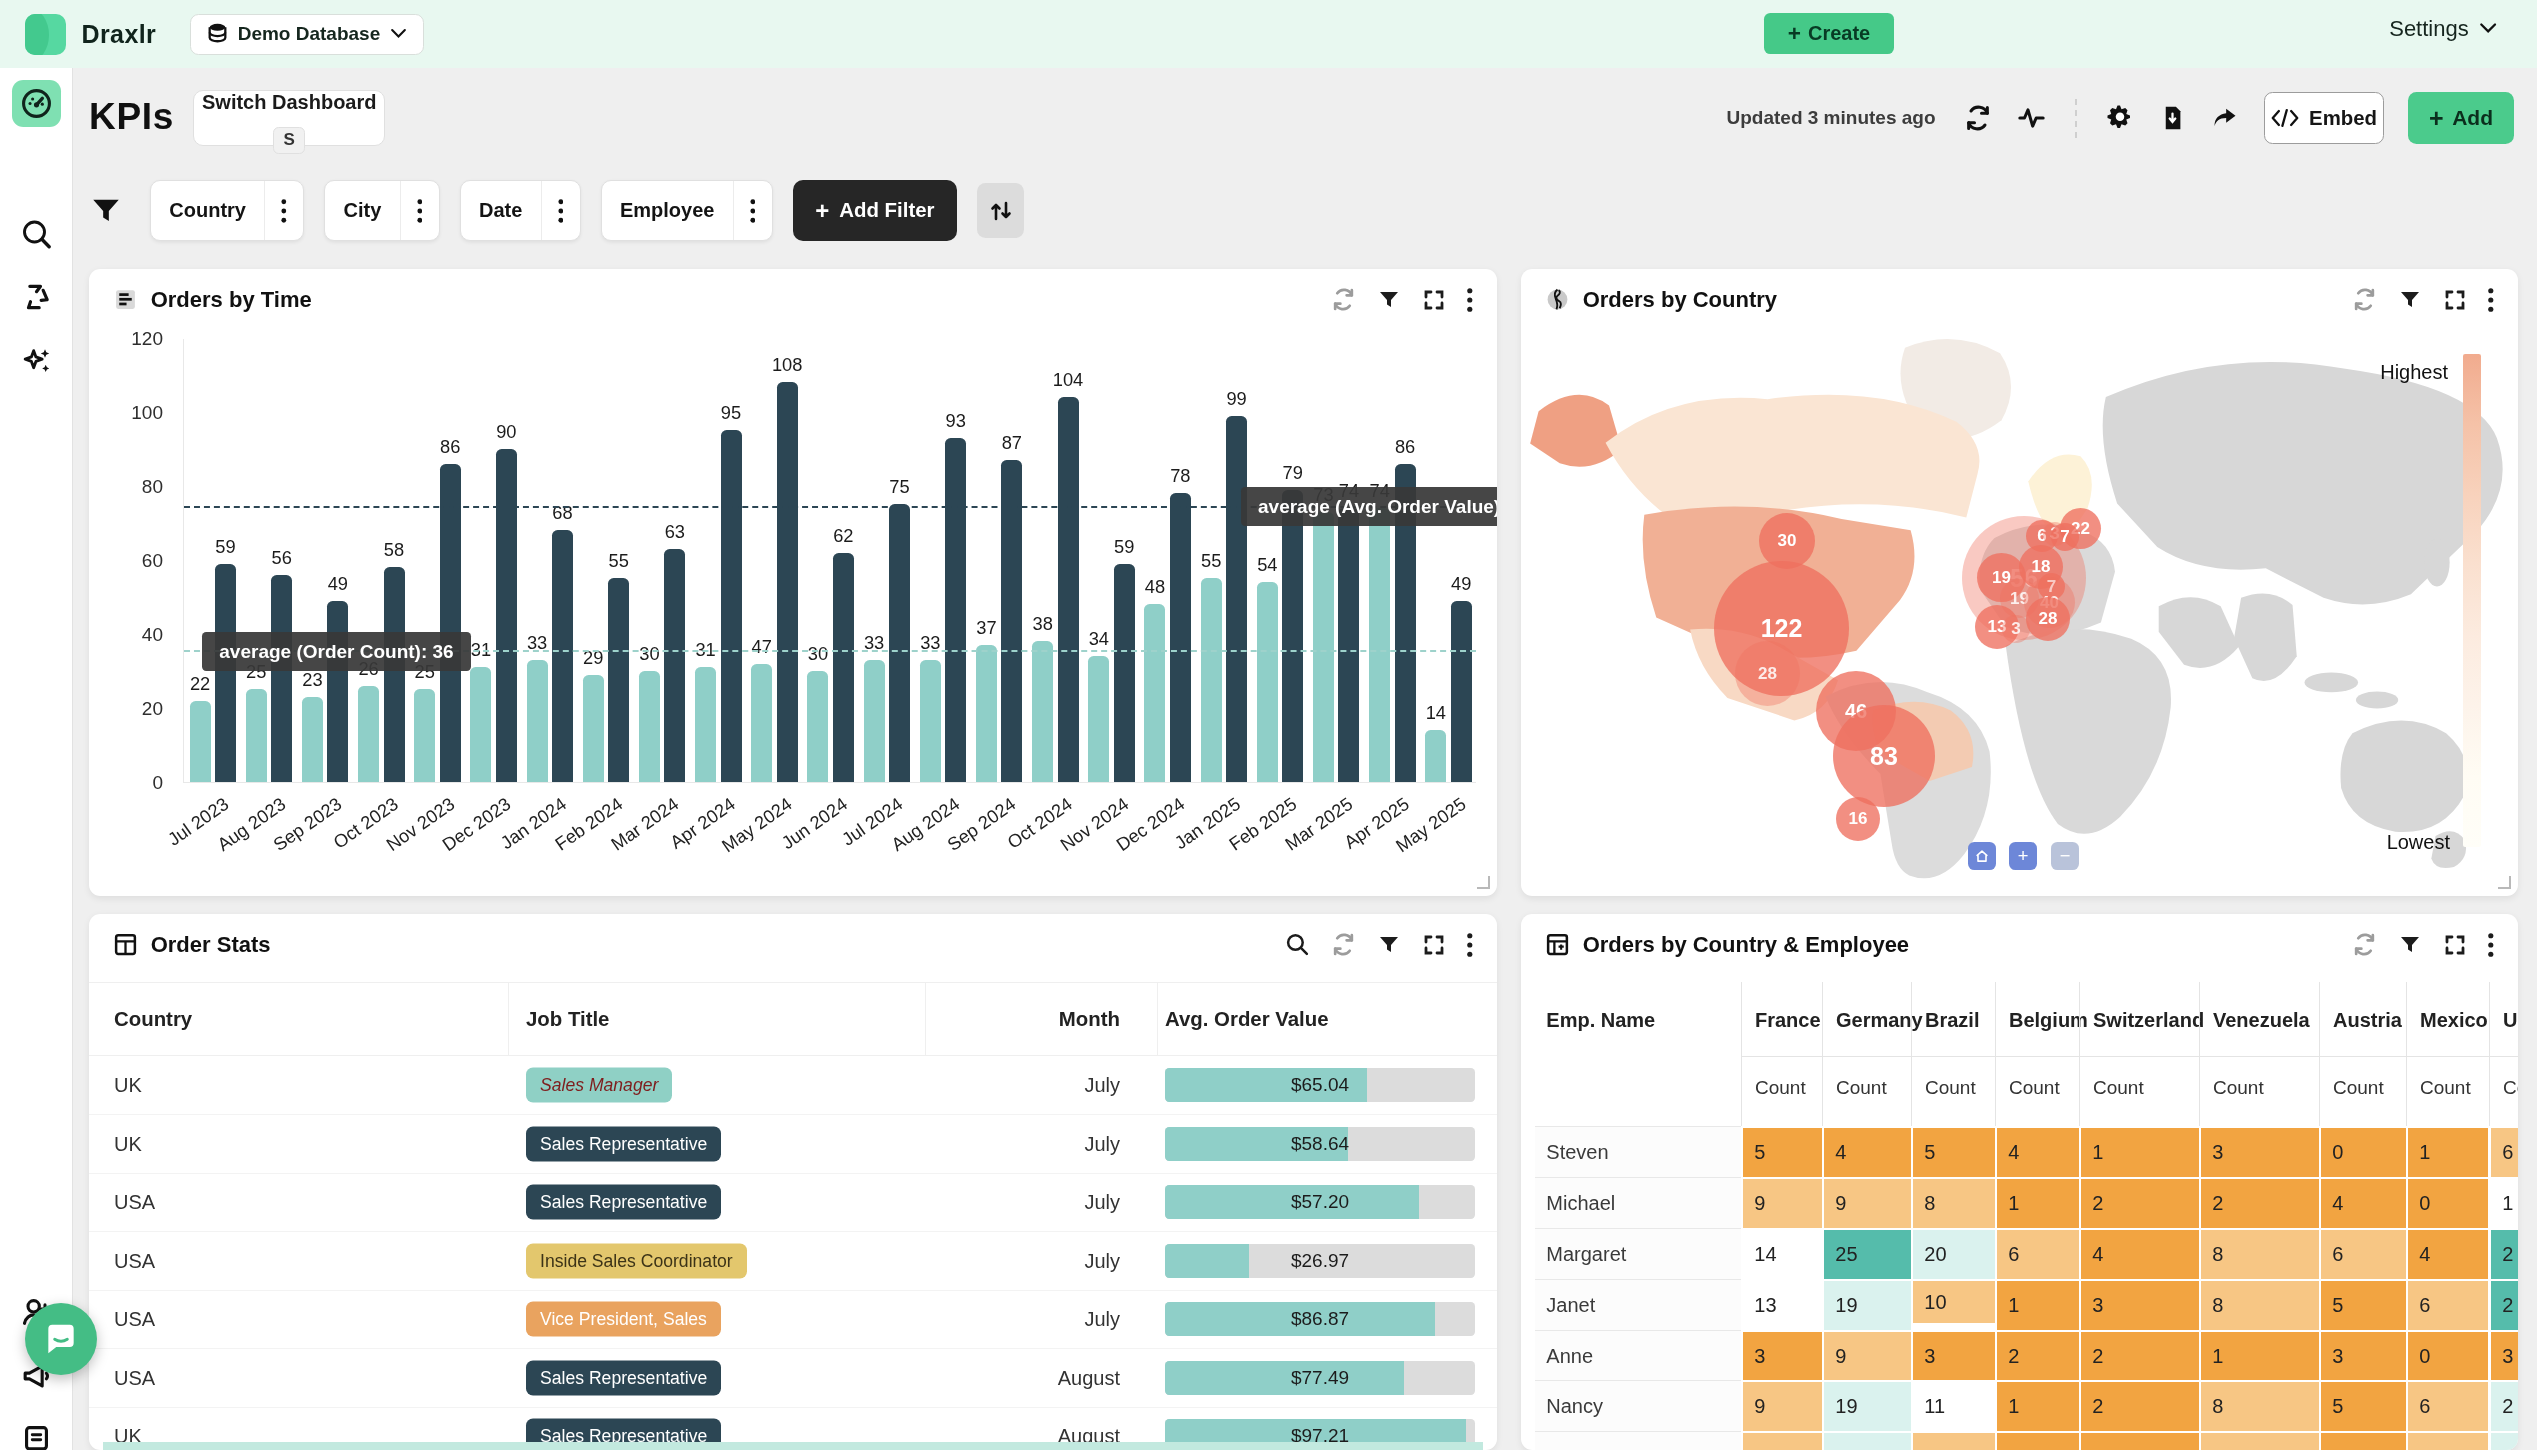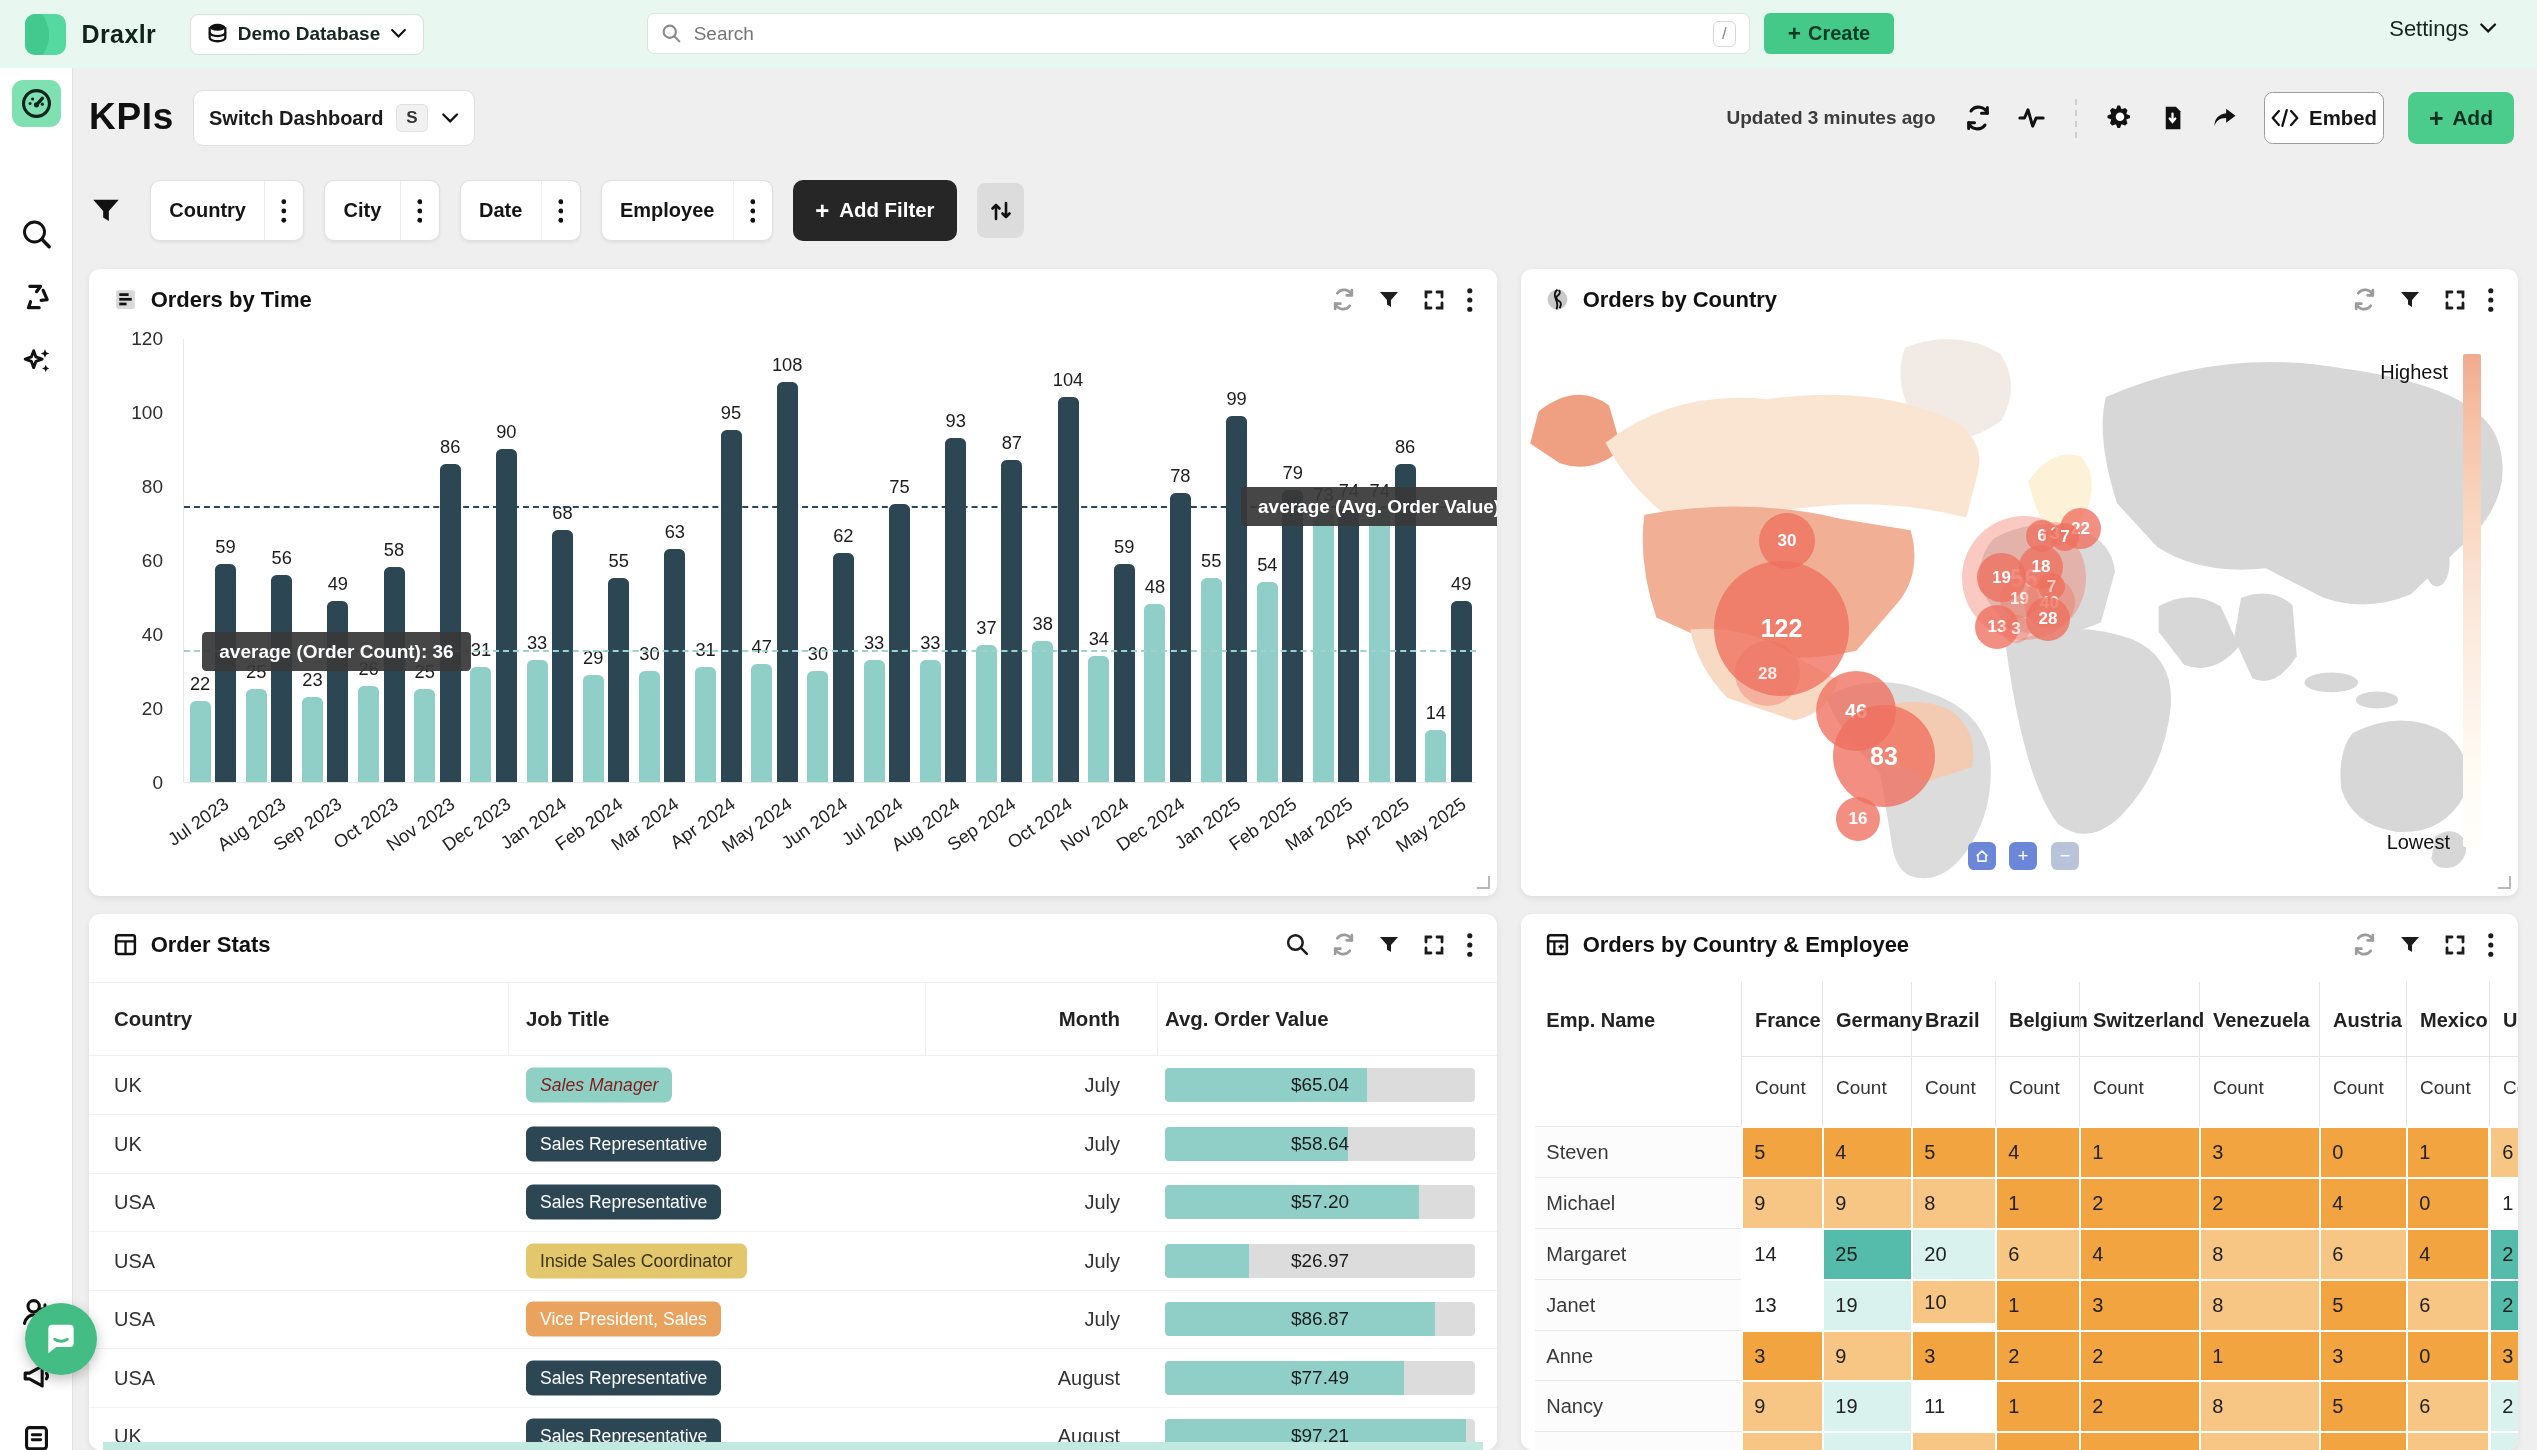--- a/index.html
+++ b/index.html
@@ -20,21 +20,21 @@
 
   
   #sidebar{position:absolute;left:0;top:68px;width:73px;height:1383px;background:#fff;border-right:1.4px solid #e2e2e2;}
   .side-ic{position:absolute;left:50%;transform:translateX(-50%);width:37px;height:37px;display:flex;align-items:center;justify-content:center;}
   .side-tile{position:absolute;left:12px;top:12px;width:49px;height:47px;background:#7fe0b2;border-radius:11.3px;display:flex;align-items:center;justify-content:center;}
   .chat-launcher{position:absolute;left:25px;top:1303px;width:72px;height:72px;border-radius:50%;background:#44bd85;box-shadow:0 4.2px 12.7px rgba(0,0,0,.25);display:flex;align-items:center;justify-content:center;z-index:40;}
 
   
   #dash-header{position:absolute;left:89px;top:90px;right:24px;height:63px;}
   .kpi-title{position:absolute;left:0;top:5.6px;font-size:37px;font-weight:bold;color:#101010;letter-spacing:0.7px;}
-  .switch-btn{position:absolute;left:104px;top:0;height:56px;background:#fff;border:1.4px solid #e0e0e0;border-radius:10px;display:flex;align-items:center;gap:12.7px;padding:0 15px;font-size:20px;font-weight:bold;color:#1b1b1b;}
+  .switch-btn{position:absolute;left:104px;top:0;height:56px;background:#fff;border:1.4px solid #e0e0e0;border-radius:10px;display:flex;align-items:center;gap:12.7px;padding:0 8px;font-size:20px;font-weight:bold;color:#1b1b1b;flex-direction:column;}
   .switch-key{background:#f1f1f1;border:1.4px solid #e0e0e0;border-radius:5.6px;font-size:17px;padding:2.8px 9.2px;color:#333;}
   .hdr-right{position:absolute;right:0;top:0;height:56px;display:flex;align-items:center;gap:24px;}
   .updated{font-size:19px;font-weight:bold;color:#3c3c3c;margin-right:4.2px;}
   .vdiv{width:0;height:39px;border-left:2.1px dashed #cfcfcf;margin:0 4.2px;}
   .embed-btn{height:52px;background:#fff;border:1.4px solid #9c9c9c;border-radius:8.5px;display:flex;align-items:center;gap:10px;padding:0 6px;font-size:20.4px;font-weight:bold;color:#161616;}
   .add-btn{height:52px;background:#4bcb8c;border:none;border-radius:8.5px;display:flex;align-items:center;gap:8.5px;padding:0 21px;font-size:21px;font-weight:bold;color:#0b2e1d;}
 
   
   #filterbar{position:absolute;left:89px;top:178px;height:65px;display:flex;align-items:center;gap:20px;}
   .chip{height:61px;background:#fff;border:1.4px solid #e0e0e0;border-radius:10px;display:flex;align-items:center;font-size:20px;font-weight:bold;color:#141414;box-shadow:0 1.4px 3.5px rgba(0,0,0,.06);}
@@ -114,30 +114,20 @@
             <path d="M3 11v6c0 2.2 4 4 9 4s9-1.8 9-4v-6" fill="none" stroke="#111" stroke-width="2.6"></path>
           </svg>
       </span>
       <span>Demo Database</span>
       <span>
         <svg width="17" height="11.3" viewBox="0 0 24 16">
             <path d="M3 3l9 9 9-9" fill="none" stroke="#111" stroke-width="3" stroke-linecap="round"></path>
           </svg>
       </span>
     </button>
-    <div class="searchbar">
-      <span>
-        <svg width="21" height="21" viewBox="0 0 24 24">
-            <circle cx="10" cy="10" r="7" fill="none" stroke="#8a8a8a" stroke-width="2.4"></circle>
-            <path d="M15.5 15.5L21 21" stroke="#8a8a8a" stroke-width="2.4" stroke-linecap="round"></path>
-          </svg>
-      </span>
-      <input placeholder="Search" style="">
-      <span class="key-badge">/</span>
-    </div>
     <button class="create-btn">
       <span style="font-size:22.6px;font-weight:bold;">+</span>
       <span>Create</span>
     </button>
     <div class="settings">
       <span>Settings</span>
       <span>
         <svg width="18.3" height="12.7" viewBox="0 0 24 16">
             <path d="M3 3l9 9 9-9" fill="none" stroke="#111" stroke-width="3" stroke-linecap="round"></path>
           </svg>

